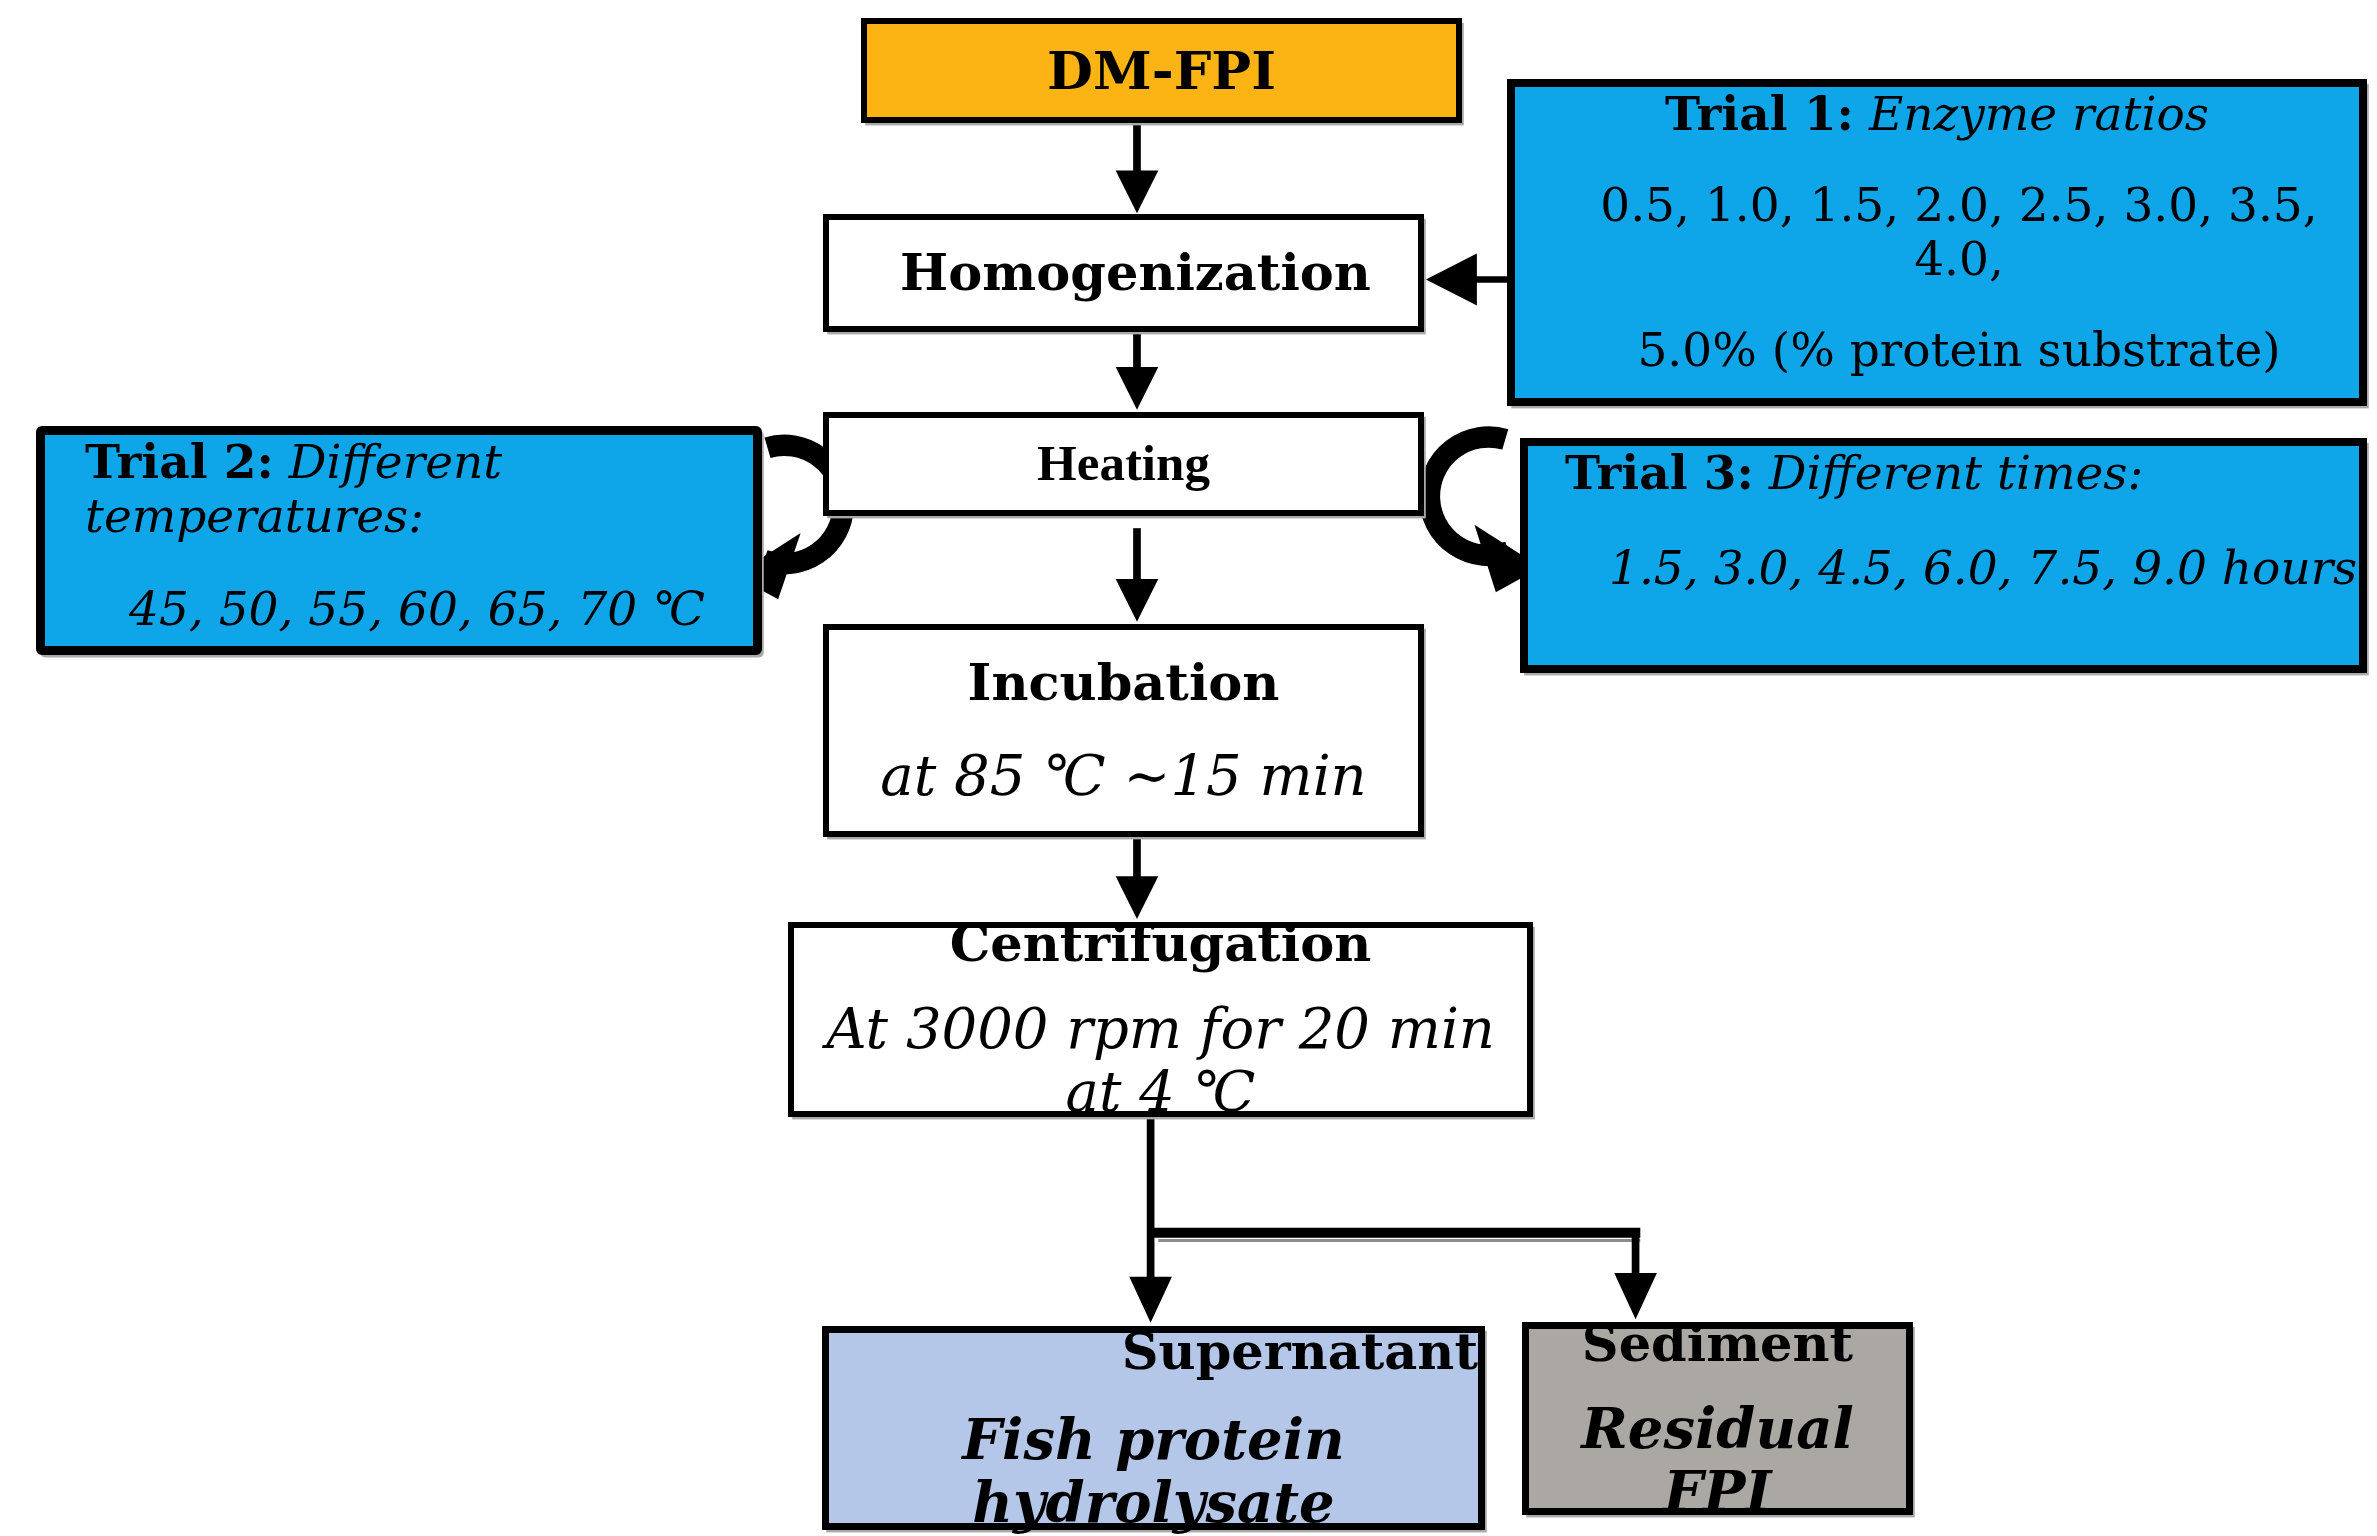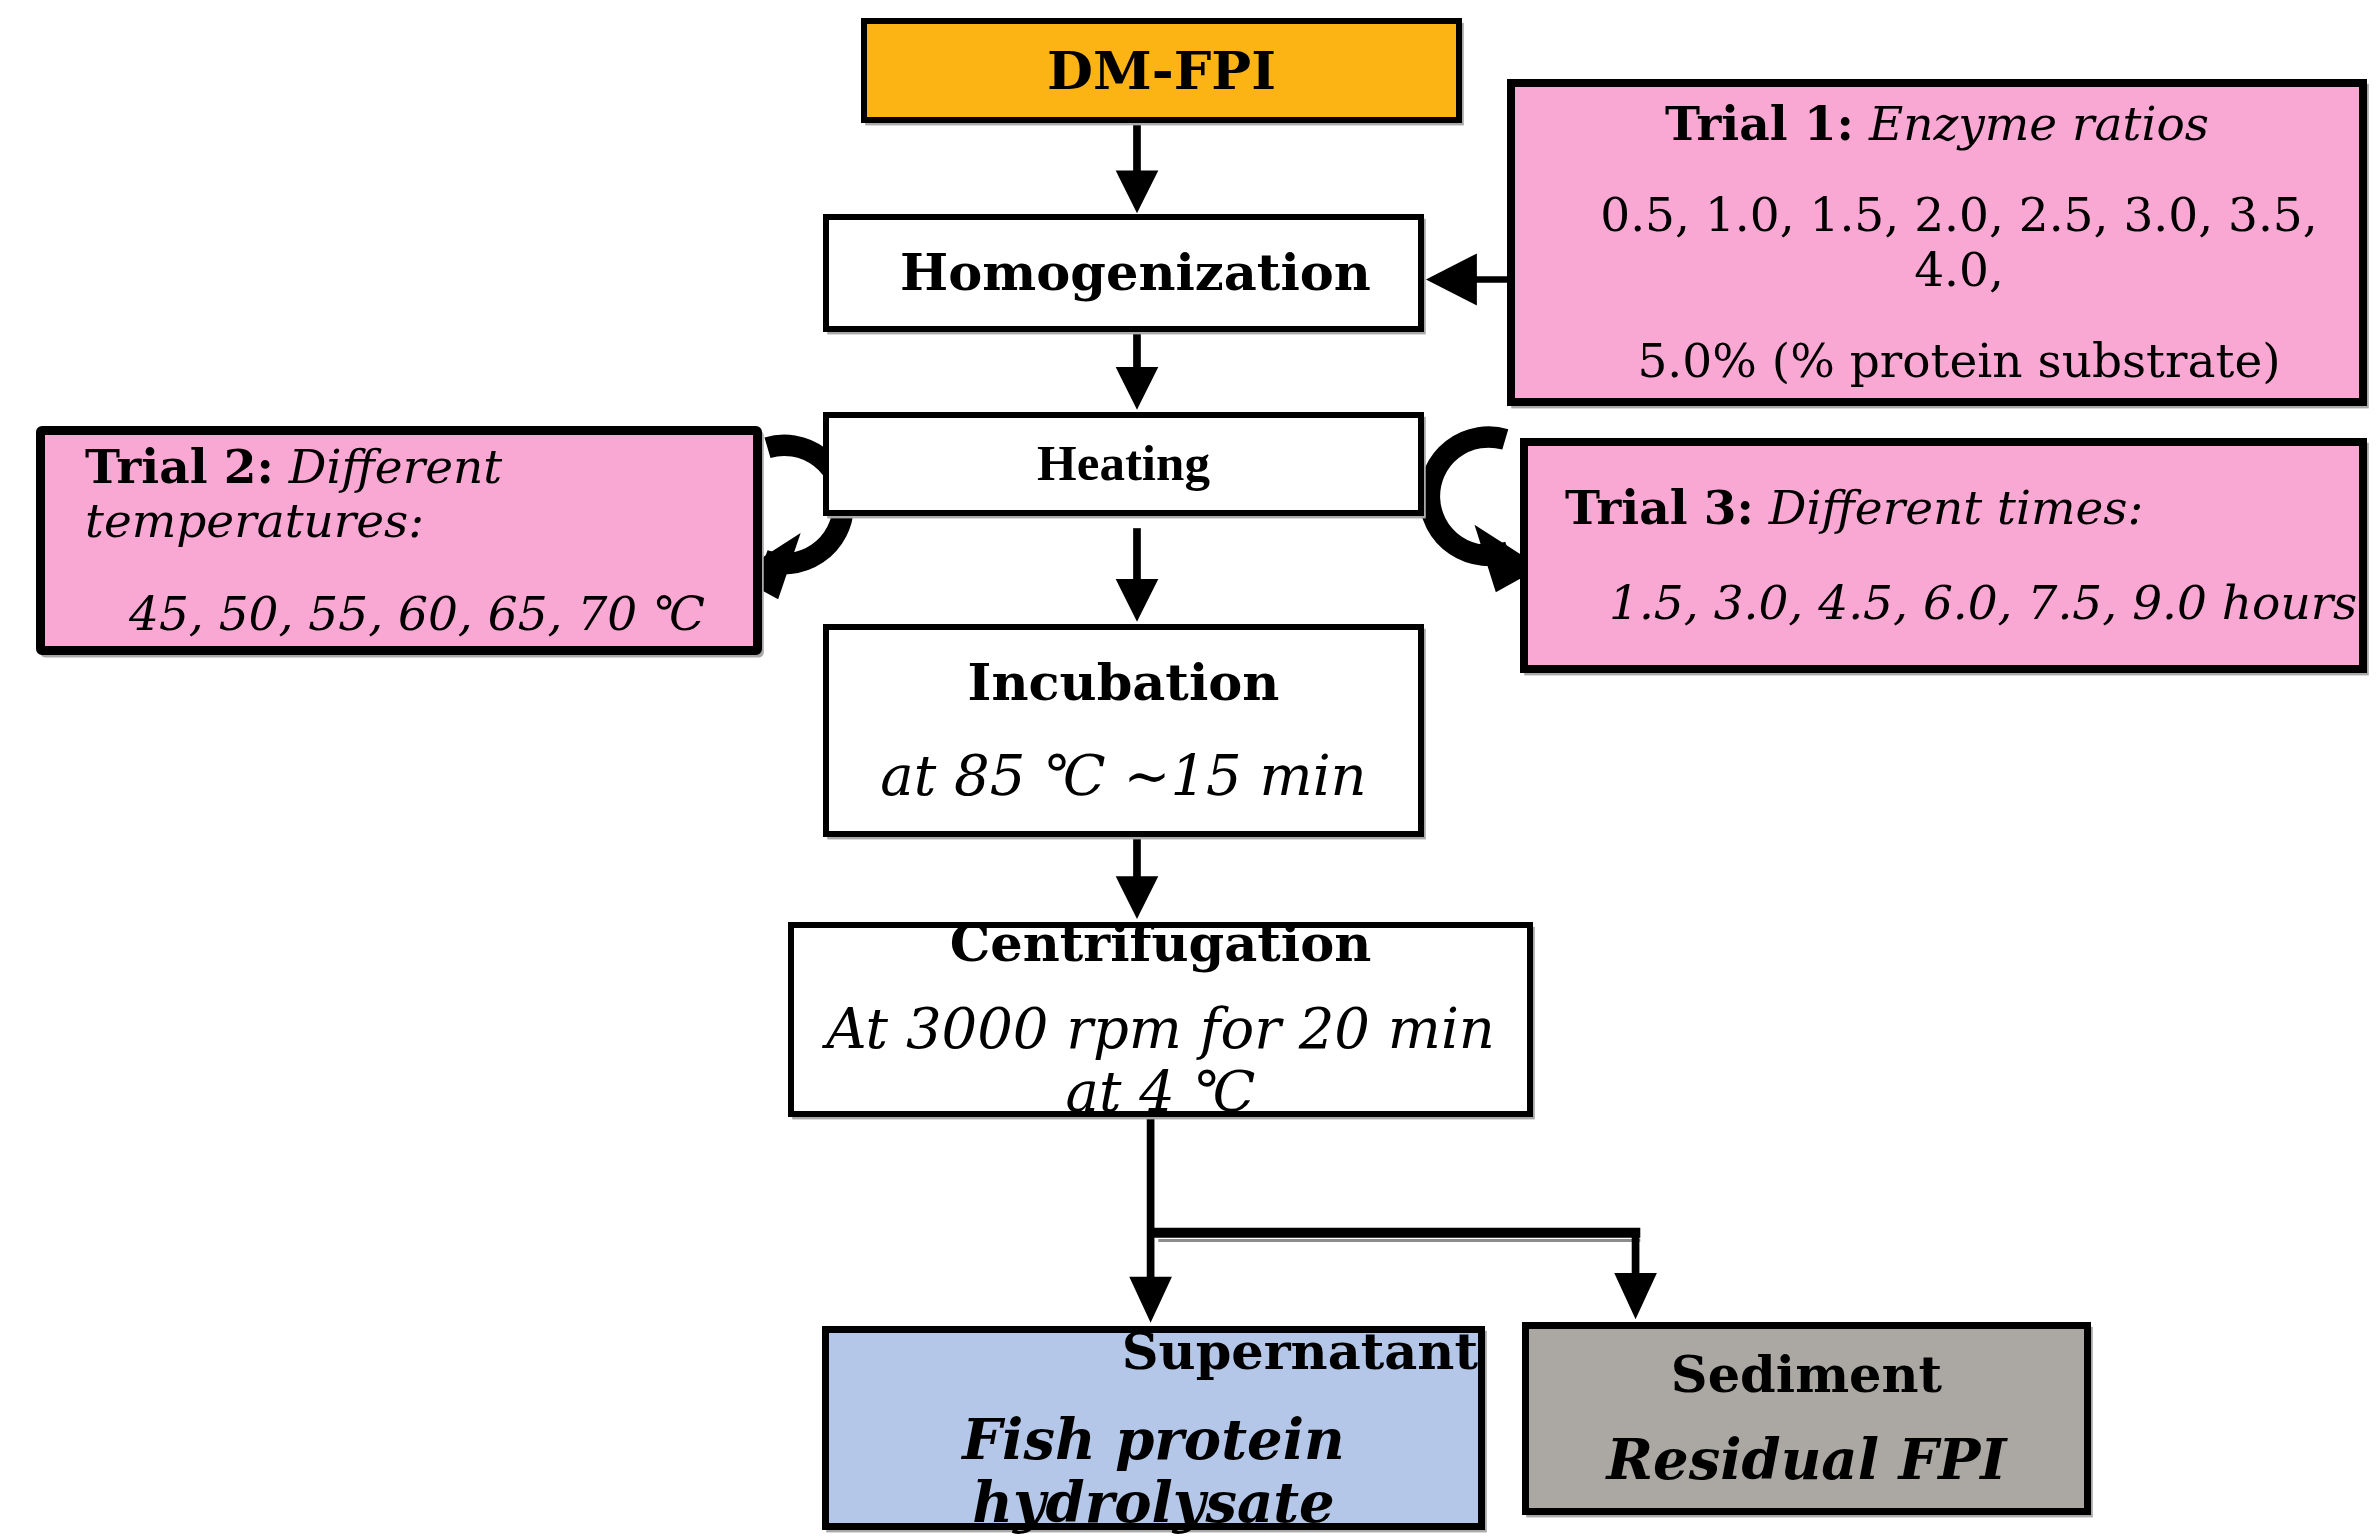--- a/index.html
+++ b/index.html
@@ -14,26 +14,26 @@
   .detail{font-style:italic;font-size:56px;line-height:1.12;}
   .detail.bold{font-weight:bold;}
 
   
   #dm-fpi          {left:861px;top:18px;  width:601px;height:105px;}
   #homogenization  {left:823px;top:214px; width:601px;height:118px;padding-left:24px;}
   #heating         {left:823px;top:412px; width:601px;height:104px;font-family:Liberation Serif, serif;}
   #incubation      {left:823px;top:624px;width:601px;height:213px;gap:34px;}
   #centrifugation  {left:788px;top:922px;width:745px;height:195px;gap:26px;}
   #supernatant     {left:822px;top:1326px;width:663px;height:204px;gap:28.4px;border-width:7.1px;align-items:flex-end;}
-  #sediment        {left:1522px;top:1322px;width:569px; height:193px;gap:25px;border-width:7.1px;}
+  #sediment        {left:1522px;top:1322px;width:391px; height:193px;gap:25px;border-width:7.1px;}
   #dm-fpi .label{font-size:53px;}
 
   
-  .trial{position:absolute;box-sizing:border-box;border:8.3px solid #000;background:#f9a8d4;
-         display:flex;flex-direction:column;justify-content:center;
+  .trial{position:absolute;box-sizing:border-box;border:8.3px solid #000;background:#0ea5e9;
+         display:flex;flex-direction:column;justify-content:flex-start;
          font-size:47px;line-height:1.15;box-shadow:3px 3.6px 0 -1.2px #a9a9a9;}
   #trial1{left:1507px;top:79px;width:860px;height:327px;align-items:center;text-align:center;gap:37px;}
   #trial2{left:36px;  top:426px;width:726px;height:229px;border-width:9.5px;
           align-items:flex-start;text-align:left;padding-left:40px;gap:39px;border-radius:6px;}
   #trial3{left:1520px;top:438px;width:847px;height:235px;
           align-items:flex-start;text-align:left;padding-left:37px;gap:41px;}
   .t-label{font-weight:bold;}
   .t-cond{font-style:italic;}
   .t-values{font-weight:normal;padding-left:44px;}
   .t-values.italic{font-style:italic;}

